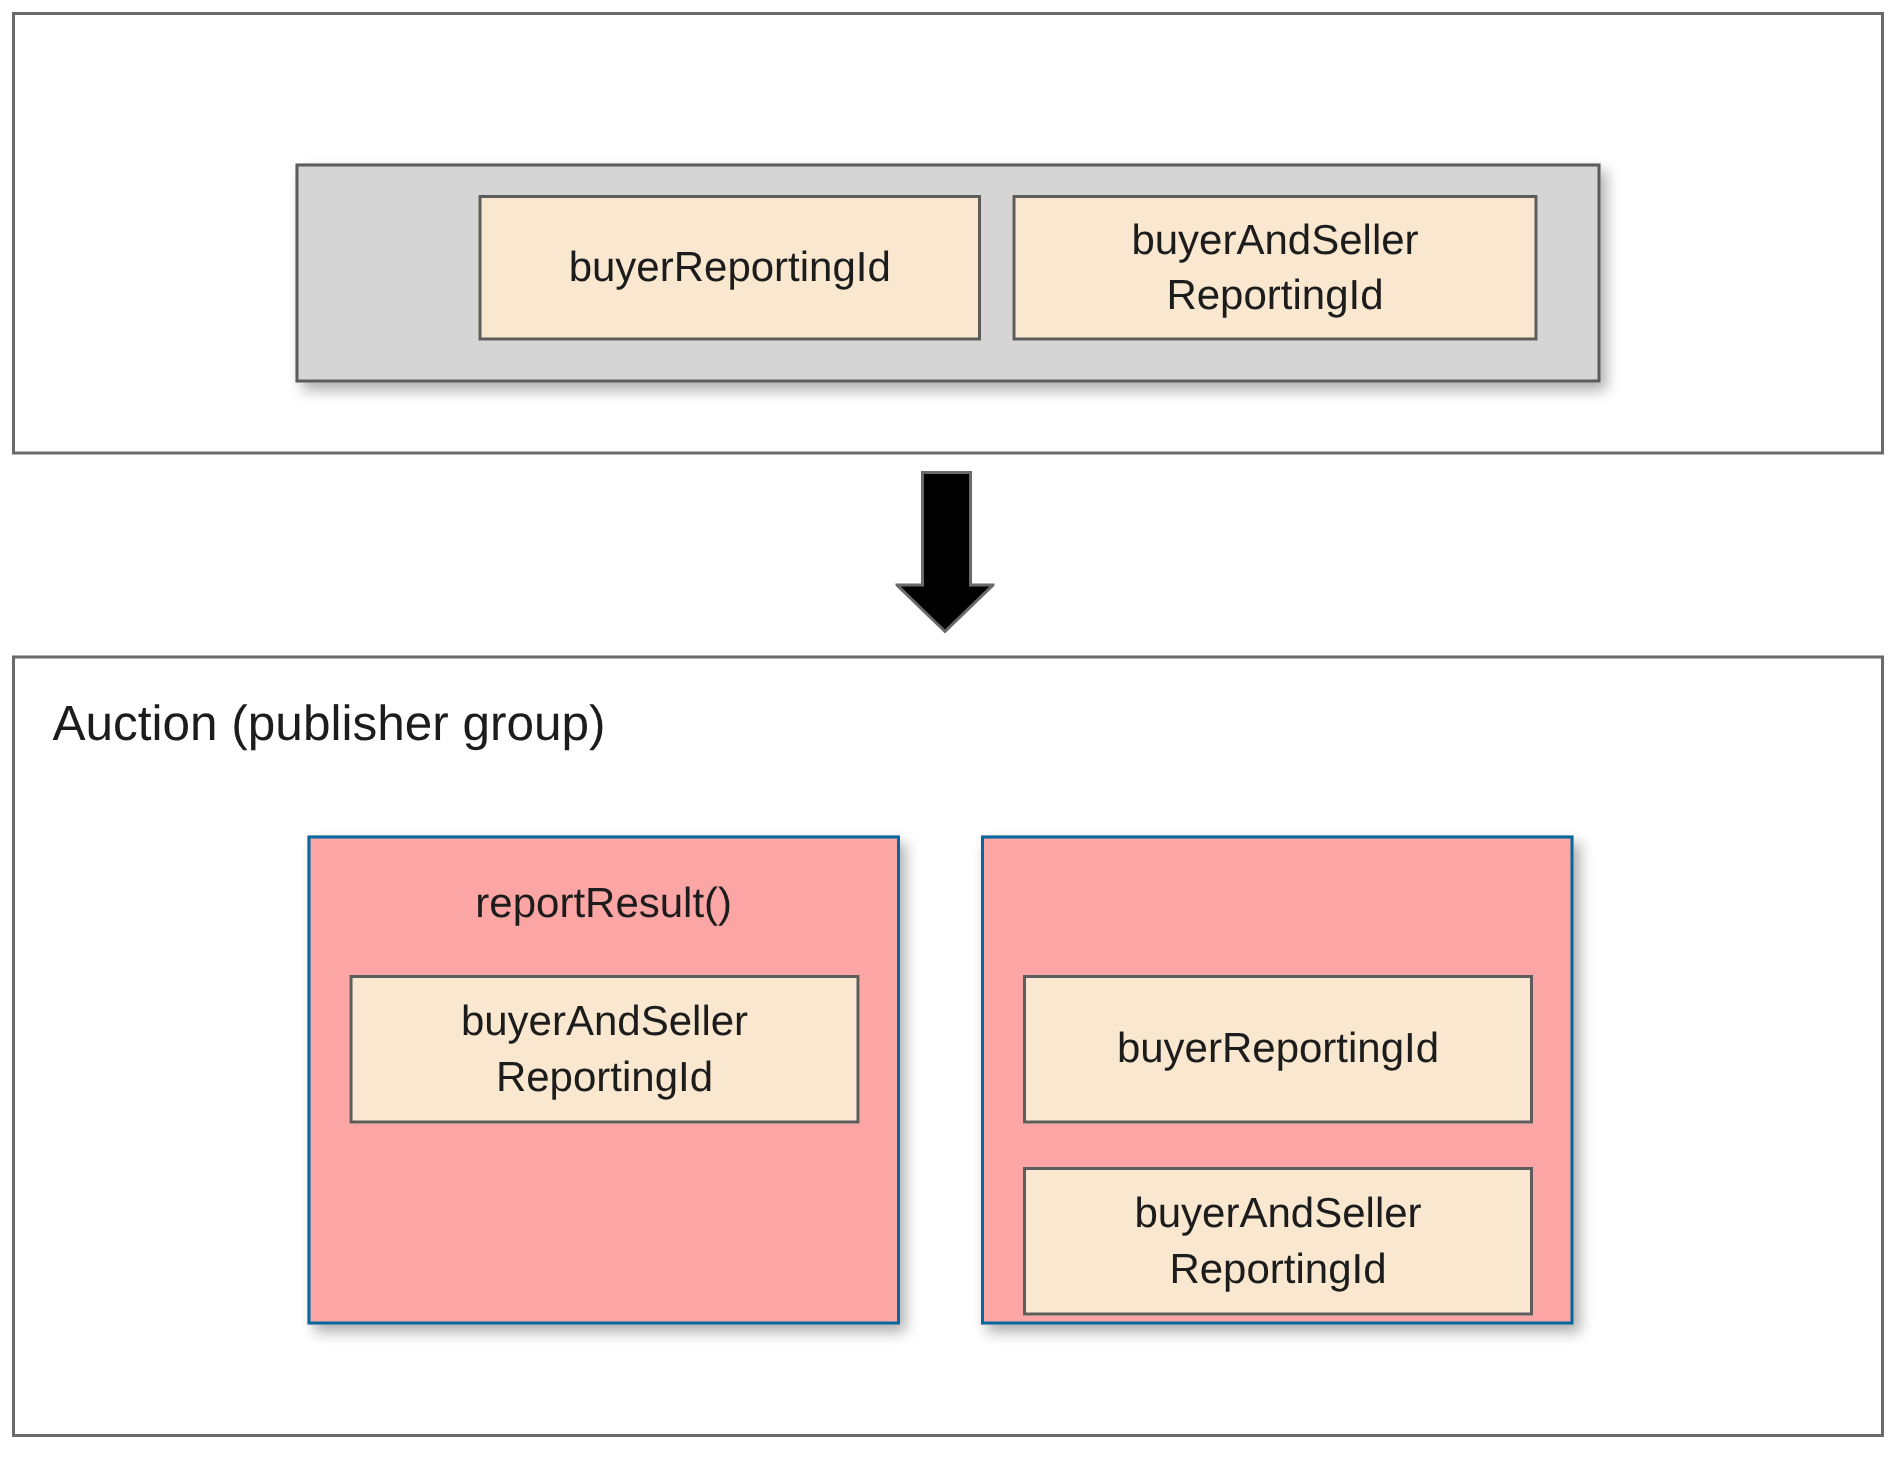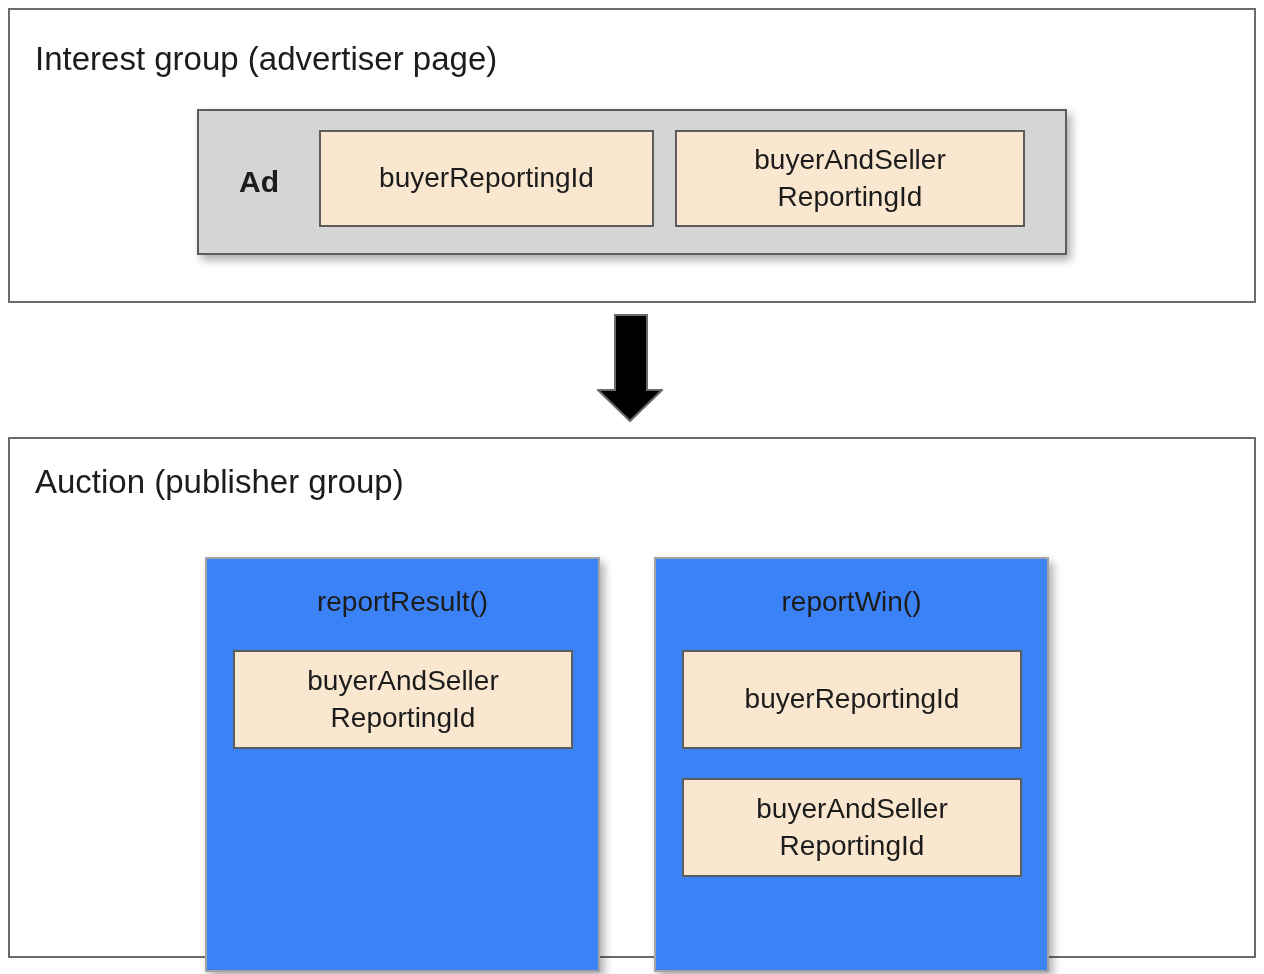--- a/index.html
+++ b/index.html
@@ -81,23 +81,23 @@
     left: 597px;
     top: 313px;
     width: 66px;
     height: 110px;
   }
 
   .fn-box {
     position: absolute;
     top: 118px;
     width: 395px;
-    height: 415px;
-    background: #3b82f6;
-    border: 2px solid #a3a3a3;
+    height: 326px;
+    background: #fca5a5;
+    border: 2px solid #0369a1;
     box-sizing: border-box;
     box-shadow: 4px 5px 9px rgba(0,0,0,0.33);
   }
   .fn-left { left: 195px; }
   .fn-right { left: 644px; }
   .fn-title {
     position: absolute;
     left: 0;
     top: 27px;
     width: 100%;
@@ -107,24 +107,22 @@
   }
   .fn-field-1 { left: 26px; top: 91px; width: 340px; height: 99px; }
   .fn-field-2 { left: 26px; top: 219px; width: 340px; height: 99px; }
 </style>
 </head>
 <body>
 
 <div class="canvas">
 
   <section class="panel panel-top">
-    <div class="panel-title">Interest group (advertiser page)</div>
 
     <div class="ad-box">
-      <div class="ad-label">Ad</div>
       <div class="field ad-field-1">buyerReportingId</div>
       <div class="field ad-field-2">buyerAndSeller
 ReportingId</div>
     </div>
   </section>
 
   <div class="arrow-wrap">
     <svg width="66" height="110" viewBox="0 0 66 110" aria-hidden="true">
       <polygon points="18,2 50,2 50,77 65,77 33,108 1,77 18,77" fill="#000000" stroke="#6a6a6a" stroke-width="2" stroke-linejoin="miter"></polygon>
     </svg>
@@ -133,20 +131,19 @@
   <section class="panel panel-bottom">
     <div class="panel-title">Auction (publisher group)</div>
 
     <div class="fn-box fn-left">
       <div class="fn-title">reportResult()</div>
       <div class="field fn-field-1">buyerAndSeller
 ReportingId</div>
     </div>
 
     <div class="fn-box fn-right">
-      <div class="fn-title">reportWin()</div>
       <div class="field fn-field-1">buyerReportingId</div>
       <div class="field fn-field-2">buyerAndSeller
 ReportingId</div>
     </div>
   </section>
 
 </div>
 
 </body></html>

